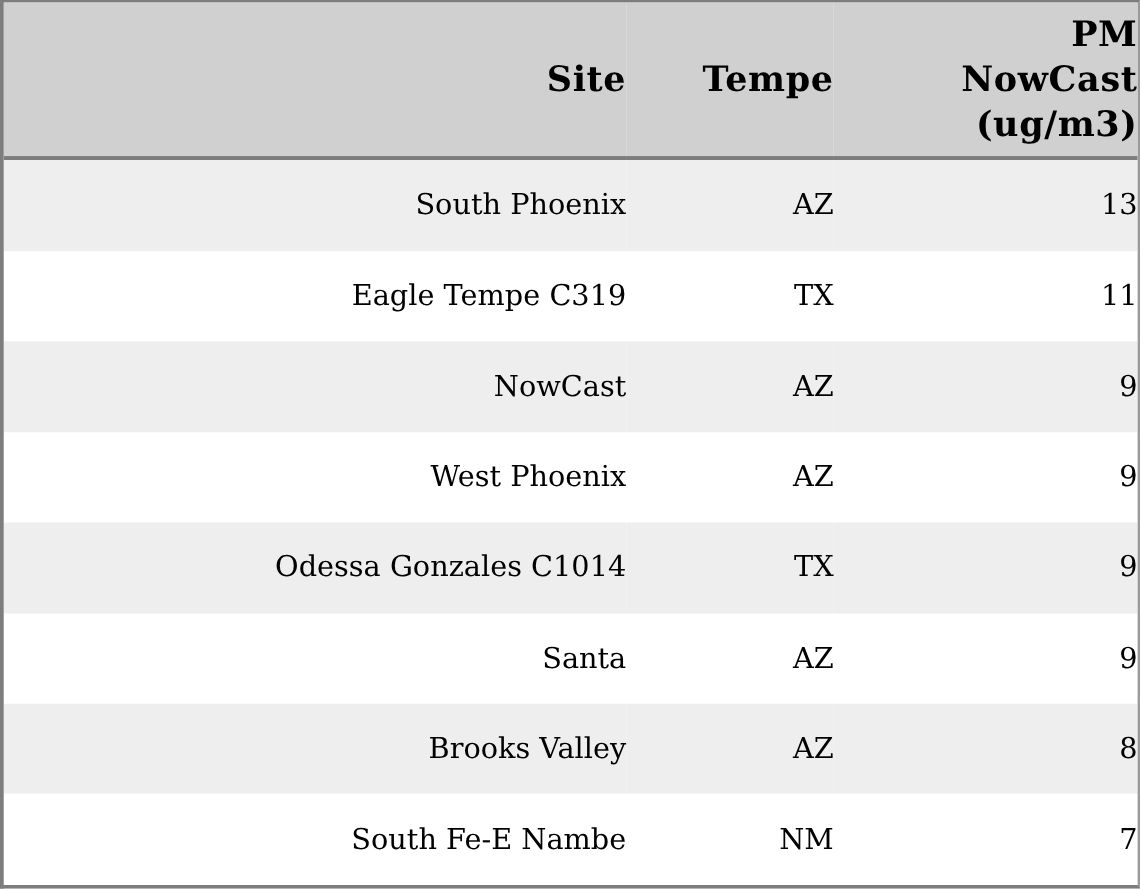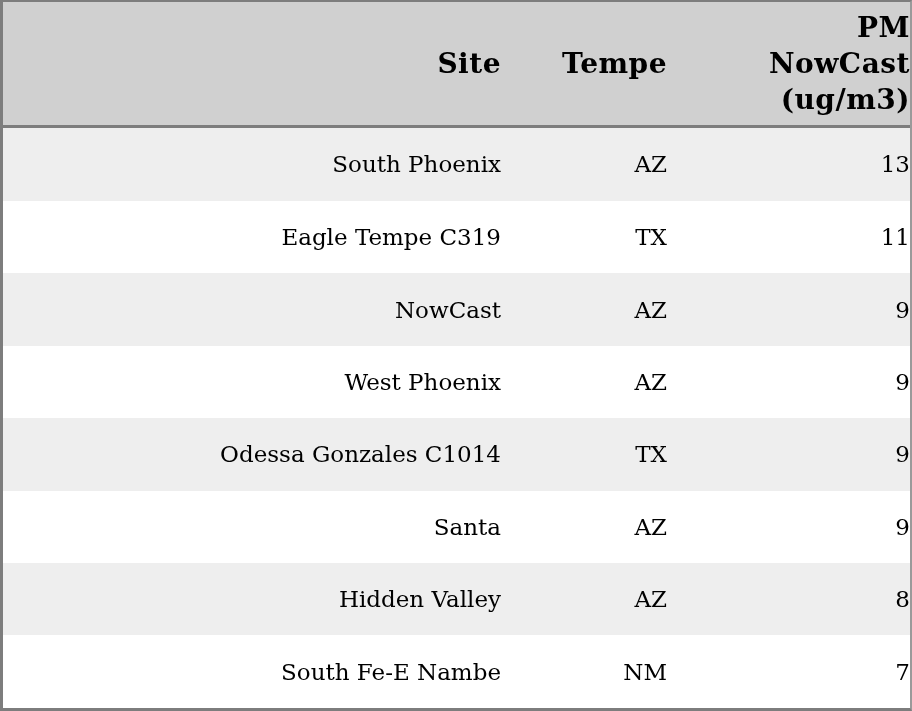--- a/index.html
+++ b/index.html
@@ -103,21 +103,21 @@
   </tr>
 
   <tr>
     <td>Santa</td>
     <td>AZ</td>
     <td>9</td>
   </tr>
 
 
   <tr>
-    <td>Hidden Valley</td>
+    <td>Brooks Valley</td>
     <td>AZ</td>
     <td>8</td>
   </tr>
 
   <tr>
     <td>South Fe-E Nambe</td>
     <td>NM</td>
     <td>7</td>
   </tr>
 </tbody>

